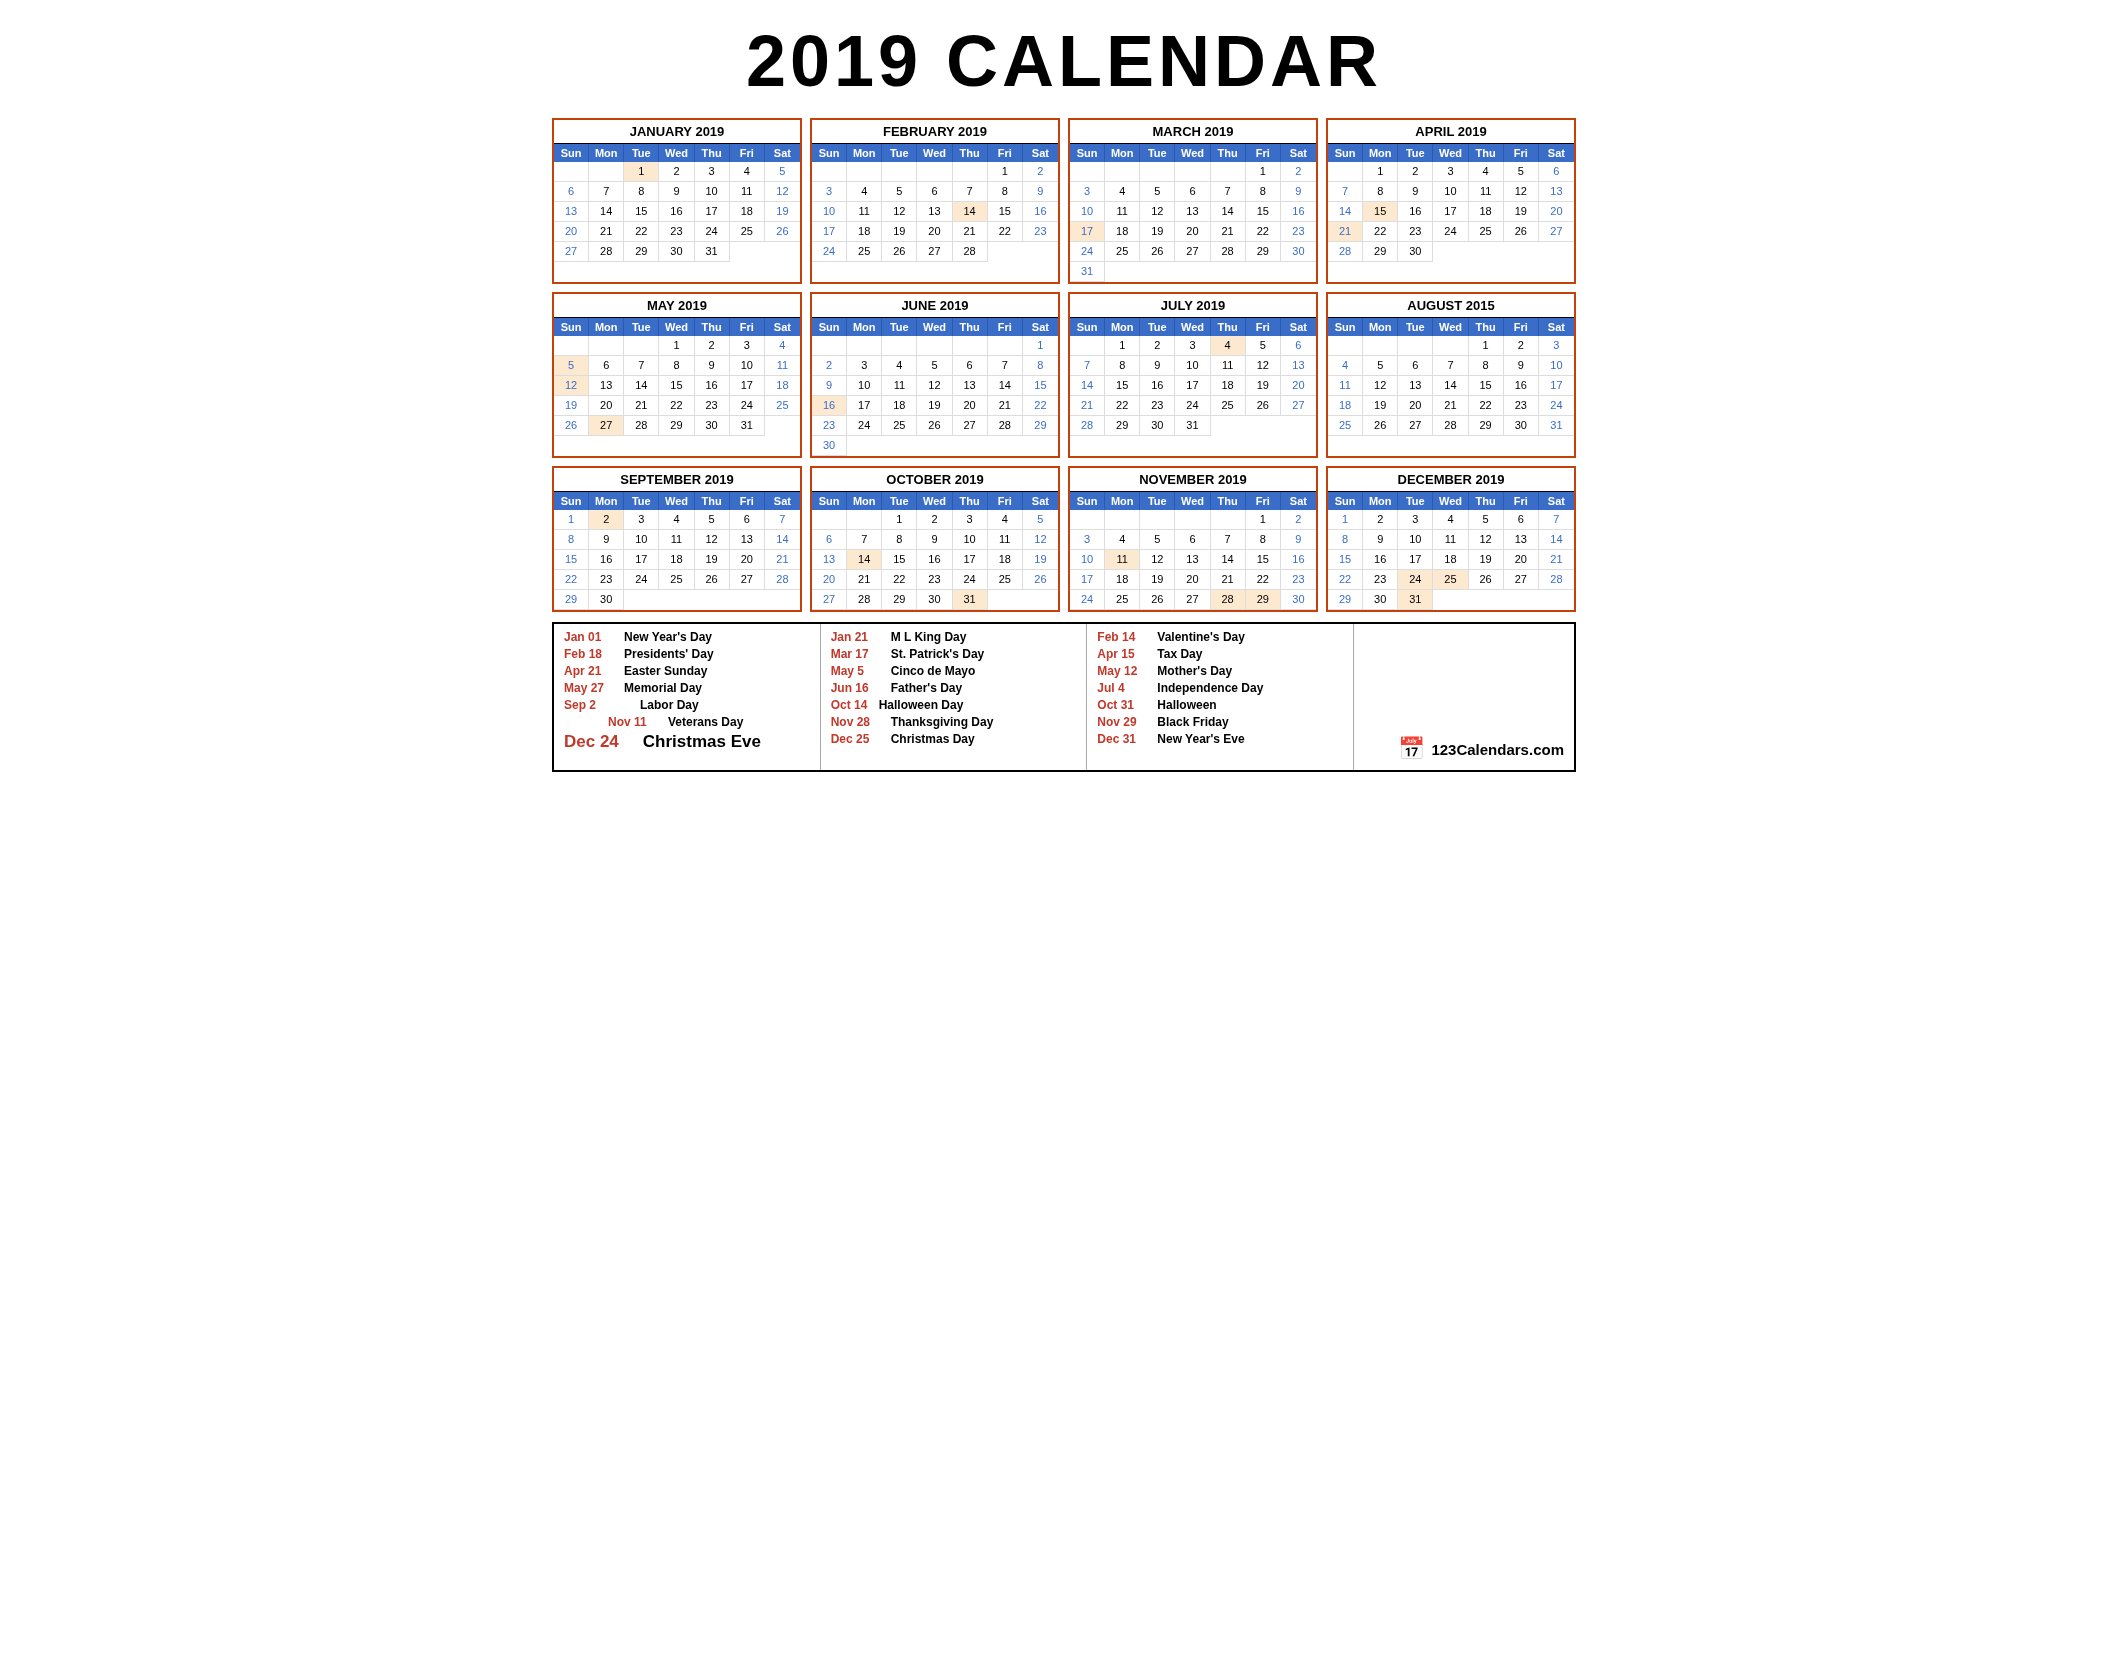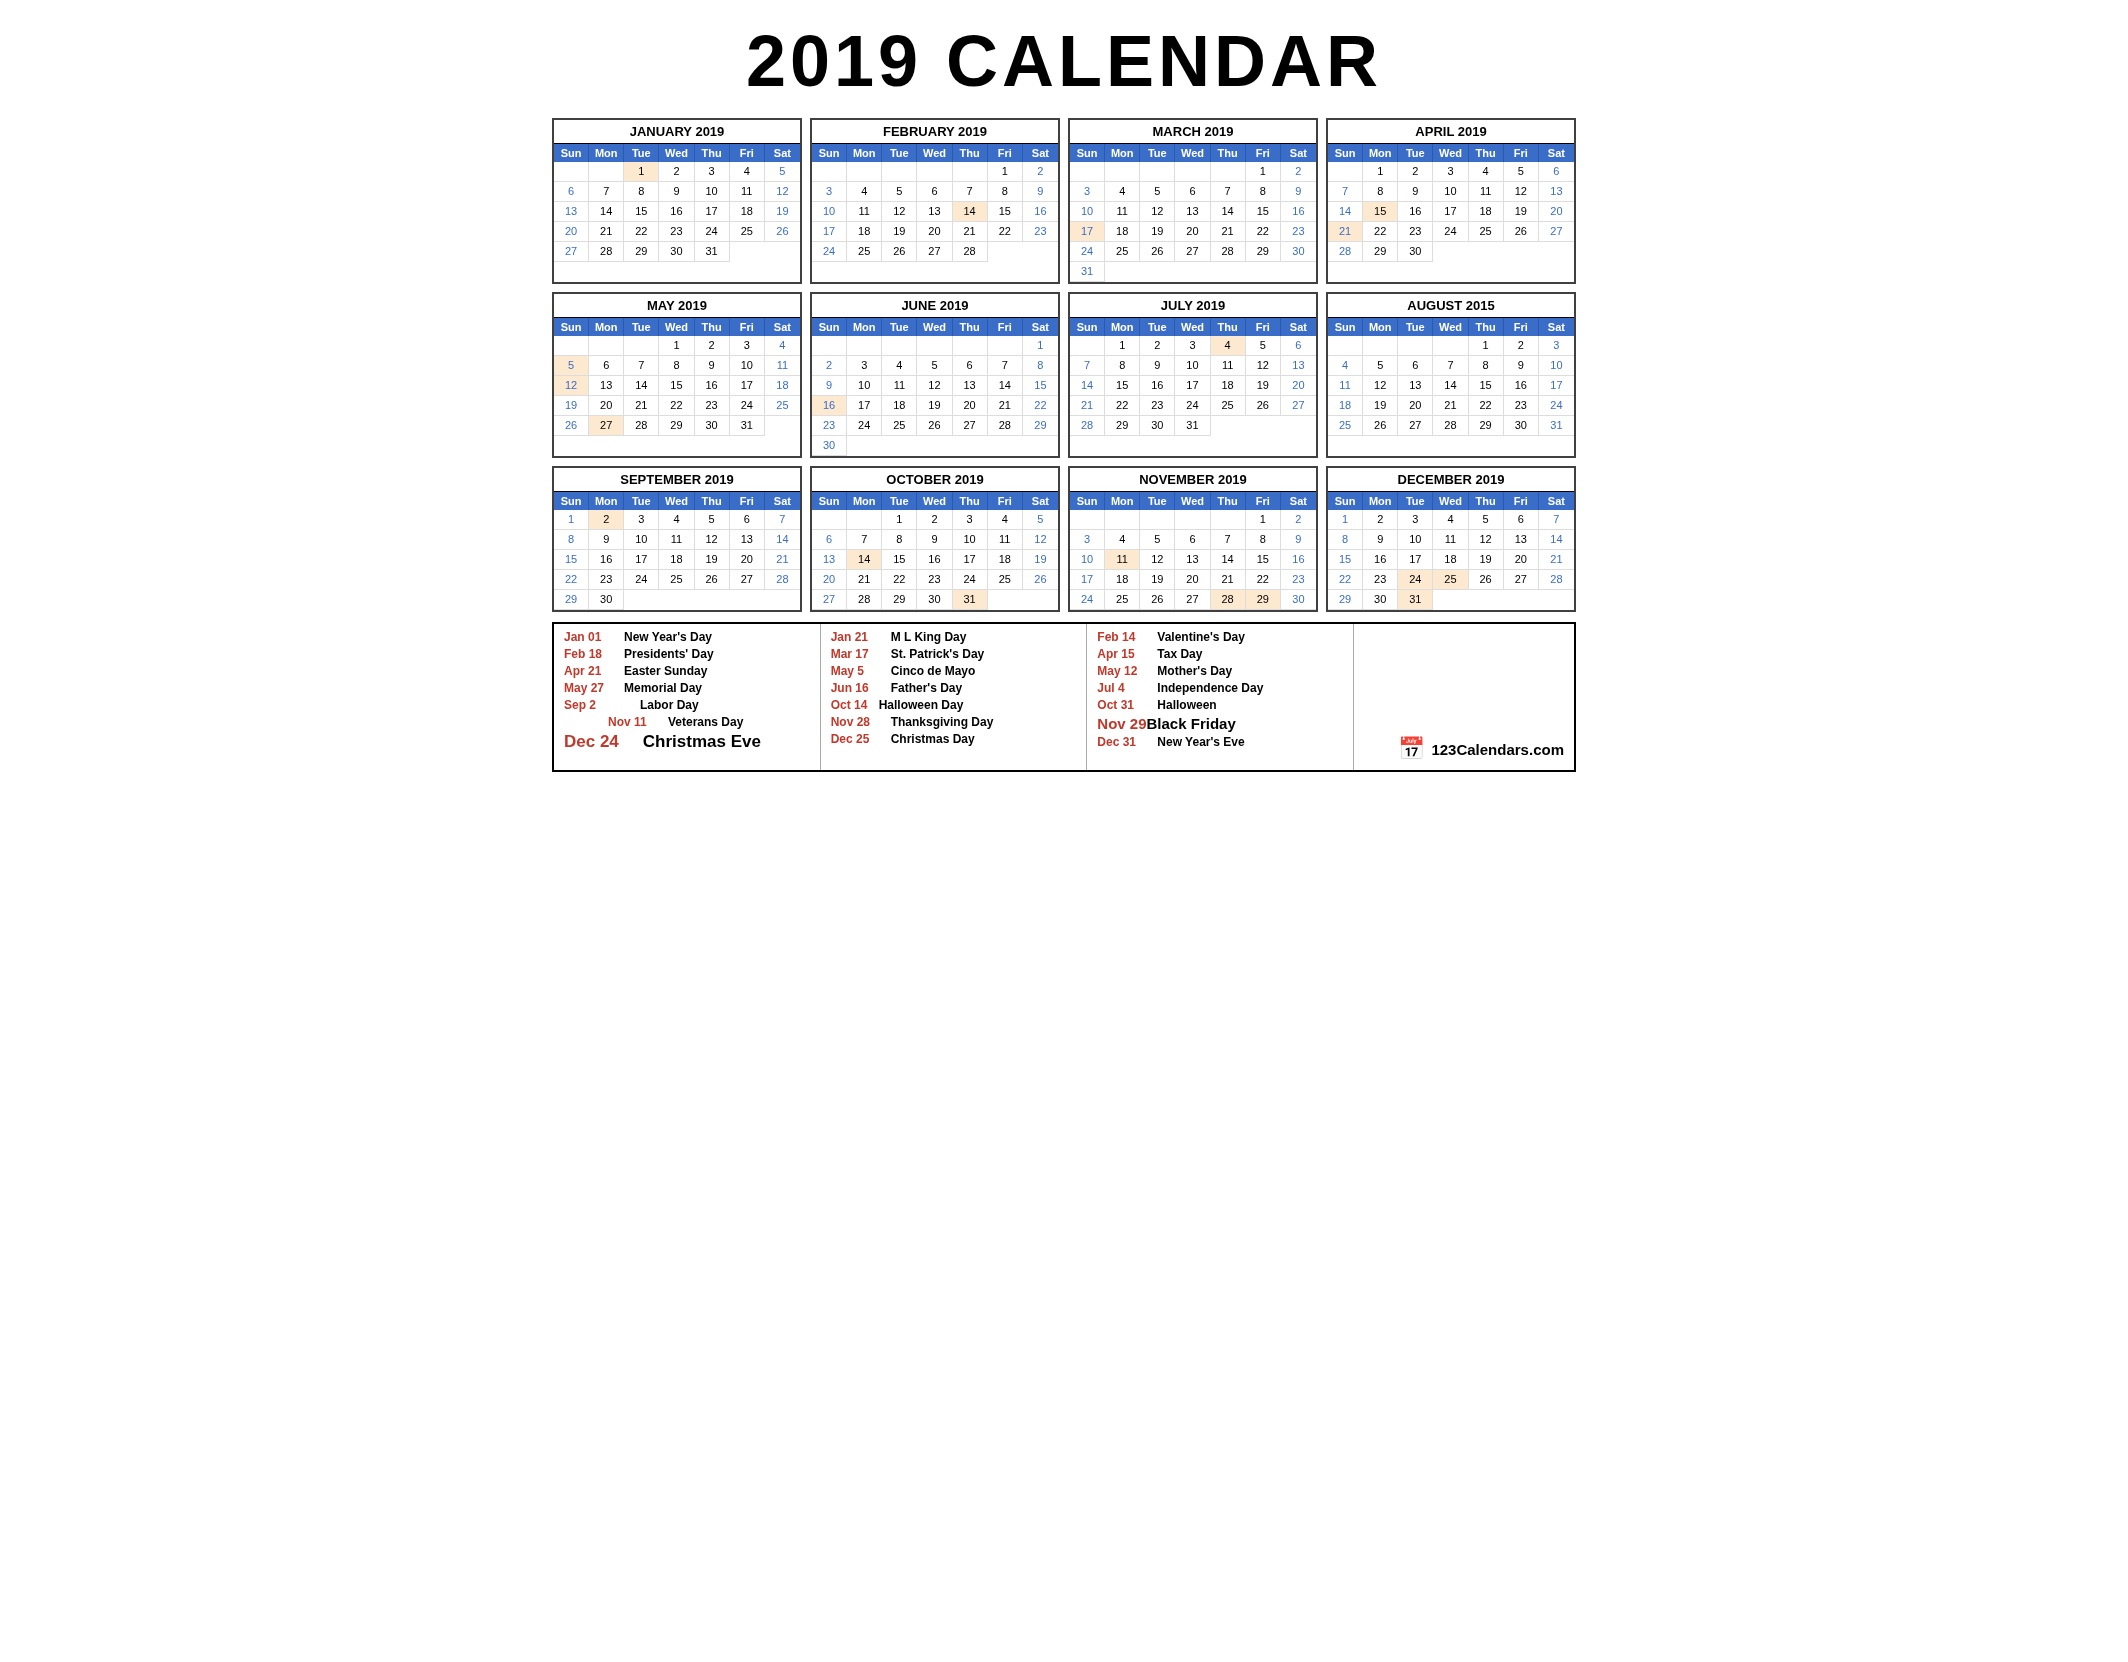--- a/index.html
+++ b/index.html
@@ -18,21 +18,21 @@
       margin-bottom: 16px;
       color: #000;
     }
     .calendar-grid {
       display: grid;
       grid-template-columns: repeat(4, 1fr);
       gap: 8px;
       margin-bottom: 10px;
     }
     .month-block {
-      border: 2px solid #404040;
+      border: 2px solid #c2410c;
     }
     .month-title {
       text-align: center;
       font-weight: bold;
       font-size: 13px;
       padding: 4px 2px;
       background: #fff;
       border-bottom: 1px solid #000;
     }
     .day-headers {
@@ -717,21 +717,21 @@
         <span style="font-weight: bold; color: rgb(0, 0, 0);">Mother's Day</span>
       </div>
       <div style="display: flex; gap: 12px; margin-bottom: 3px; font-size: 12px;">
         <span style="color: rgb(192, 57, 43); font-weight: bold; min-width: 48px;">Jul 4</span>
         <span style="font-weight: bold; color: rgb(0, 0, 0);">Independence Day</span>
       </div>
       <div style="display: flex; gap: 12px; margin-bottom: 3px; font-size: 12px;">
         <span style="color: rgb(192, 57, 43); font-weight: bold; min-width: 48px;">Oct 31</span>
         <span style="font-weight: bold; color: rgb(0, 0, 0);">Halloween</span>
       </div>
-      <div style="display: flex; margin-bottom: 3px; font-size: 15px;">
+      <div style="display: flex; gap: 12px; margin-bottom: 3px; font-size: 12px;">
         <span style="color: rgb(192, 57, 43); font-weight: bold; min-width: 48px;">Nov 29</span>
         <span style="font-weight: bold; color: rgb(0, 0, 0);">Black Friday</span>
       </div>
       <div style="display: flex; gap: 12px; margin-bottom: 3px; font-size: 12px;">
         <span style="color: rgb(192, 57, 43); font-weight: bold; min-width: 48px;">Dec 31</span>
         <span style="font-weight: bold; color: rgb(0, 0, 0);">New Year's Eve</span>
       </div>
     </div>
     <div style="padding: 8px 10px; display: flex; flex-direction: column; justify-content: flex-end; align-items: flex-end;">
       <div style="font-size: 15px; font-weight: bold; color: rgb(0, 0, 0); display: flex; align-items: center; gap: 6px;">

